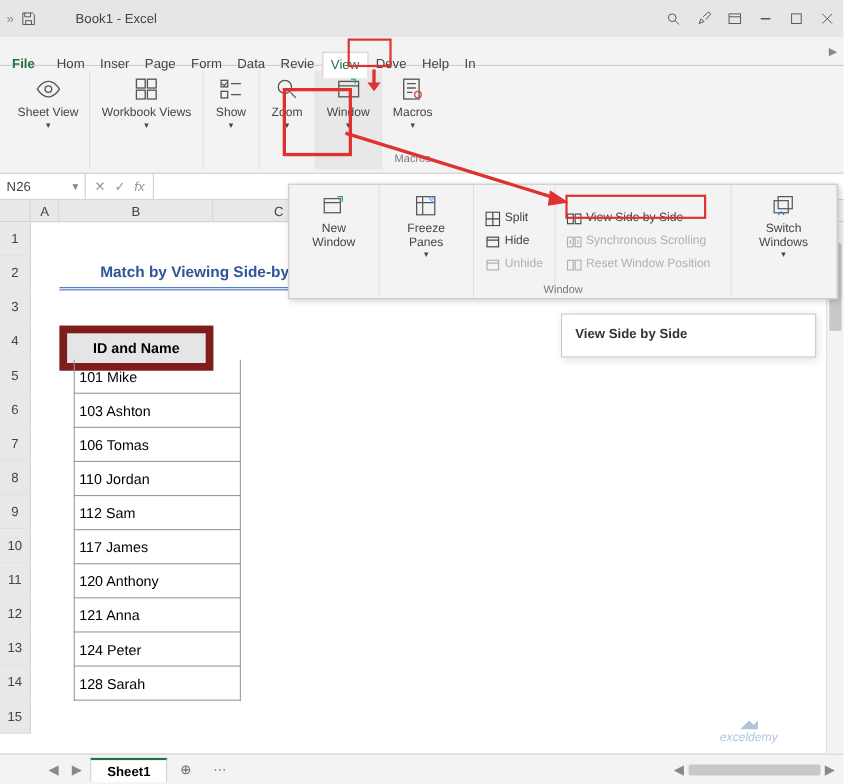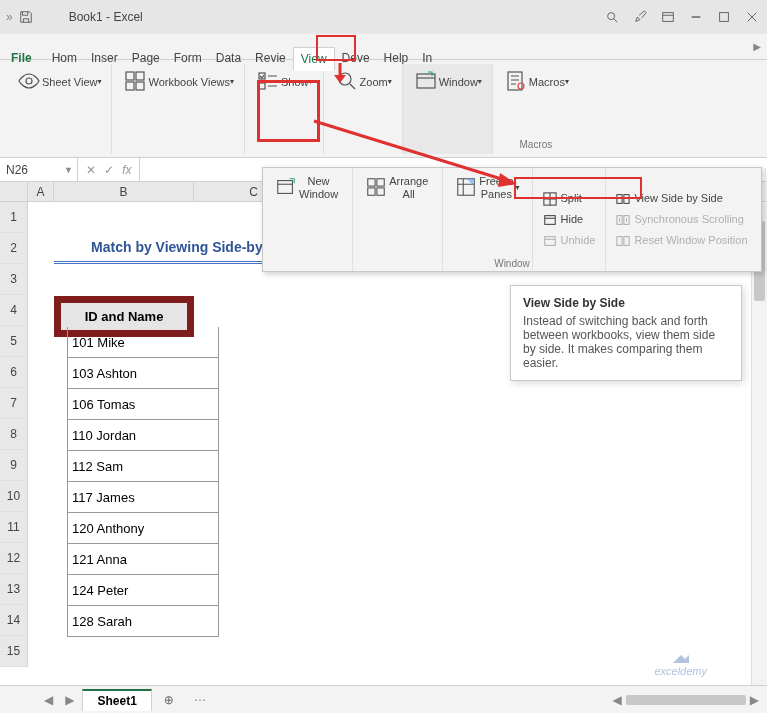--- a/index.html
+++ b/index.html
@@ -17,21 +17,21 @@
   .tabs { height: 26px; background: #f3f3f3; border-bottom: 1px solid #d0d0d0; display: flex; align-items: center; padding-left: 4px; font-size: 12px; color: #444; }
   .tab { padding: 4px 7px; cursor: pointer; margin-top: 23px; }
   .tab.file { color: #217346; font-weight: 600; margin-right:6px;}
   .tab.active { background: #fff; border: 1px solid #d0d0d0; border-bottom: 1px solid #fff; position: relative; top:1px; color: #217346; }
   .view-redbox { position:absolute; left:316px; top:35px; width:40px; height:26px; border:2px solid #e03131; pointer-events:none; z-index:40;}
 
   
   .ribbon { height: 98px; background: #f3f3f3; border-bottom: 1px solid #d0d0d0; display: flex; align-items: flex-start; padding: 4px 6px 0 6px; }
   .rgroup { display:flex; flex-direction:column; align-items:center; height:90px; justify-content:flex-start; padding:2px 4px; border-right:1px solid #e0e0e0; }
   .rgroup:last-child { border-right:none; }
-  .rbtn { display:flex; flex-direction:row; align-items:center; justify-content:flex-start; font-size:11px; color:#444; padding:2px 6px; cursor:pointer; min-width:42px; text-align:center; line-height:1.15; }
+  .rbtn { display:flex; flex-direction:column; align-items:center; justify-content:flex-start; font-size:11px; color:#444; padding:2px 6px; cursor:pointer; min-width:42px; text-align:center; line-height:1.15; }
   .rbtn .ic { width:26px; height:26px; margin-bottom:2px; display:flex; align-items:center; justify-content:center; }
   .rbtn .ic svg { width:24px; height:24px; stroke:#555; fill:none; stroke-width:1.2; }
   .grouplabel { font-size:10px; color:#777; margin-top:auto; padding-bottom:2px;}
   .window-redbox { position:absolute; left:257px; top:80px; width:63px; height:62px; border:3px solid #e03131; pointer-events:none; z-index:40;}
 
   
   .fxrow { height:24px; border-bottom:1px solid #d0d0d0; display:flex; align-items:center; font-size:12px; color:#444; }
   .namebox { width:78px; border-right:1px solid #d0d0d0; padding-left:6px; display:flex; align-items:center; height:100%; }
   .namebox .dd { margin-left:auto; margin-right:4px; color:#888; font-size:9px;}
   .fxicons { display:flex; gap:8px; padding:0 8px; color:#999; border-right:1px solid #d0d0d0; height:100%; align-items:center;}
@@ -323,33 +323,20 @@
             <path d="M16 3h5v5" stroke="#2a8"></path>
           </svg>
         </span>
       <span>New Window</span>
     </div>
   </div>
   <div class="col">
     <div class="rbtn">
       <span class="ic">
           <svg viewBox="0 0 24 24">
-            <rect x="3" y="3" width="8" height="8"></rect>
-            <rect x="13" y="3" width="8" height="8"></rect>
-            <rect x="3" y="13" width="8" height="8"></rect>
-            <rect x="13" y="13" width="8" height="8"></rect>
-          </svg>
-        </span>
-      <span>Arrange All</span>
-    </div>
-  </div>
-  <div class="col">
-    <div class="rbtn">
-      <span class="ic">
-          <svg viewBox="0 0 24 24">
             <rect x="3" y="3" width="18" height="18"></rect>
             <path d="M3 9h18M9 3v18"></path>
             <path d="M17 3l3 3M14 3l6 6" stroke="#6af"></path>
           </svg>
         </span>
       <span>Freeze Panes</span>
         <span style="font-size:8px">▾</span>
     </div>
   </div>
   <div class="col" style="align-items:flex-start;justify-content:center;gap:3px;padding:6px 8px">
@@ -411,21 +398,20 @@
       <span>Switch Windows</span>
         <span style="font-size:8px">▾</span>
     </div>
   </div>
   <div class="grouplabel2">Window</div>
 </div>
 <div class="vsbs-redbox"></div>
 
 <div class="tooltip">
   <div class="tt-title">View Side by Side</div>
-  <div>Instead of switching back and forth between workbooks, view them side by side. It makes comparing them easier.</div>
 </div>
 
 <svg class="arrow1" width="14" height="22">
     <path d="M7 0 L7 14" stroke="#e03131" stroke-width="3"></path>
     <path d="M1 12 L7 20 L13 12 Z" fill="#e03131"></path>
   </svg>
 <svg class="arrow2" width="210" height="72">
     <path d="M2 2 L196 62" stroke="#e03131" stroke-width="3"></path>
     <path d="M188 54 L205 65 L186 68 Z" fill="#e03131"></path>
   </svg>

